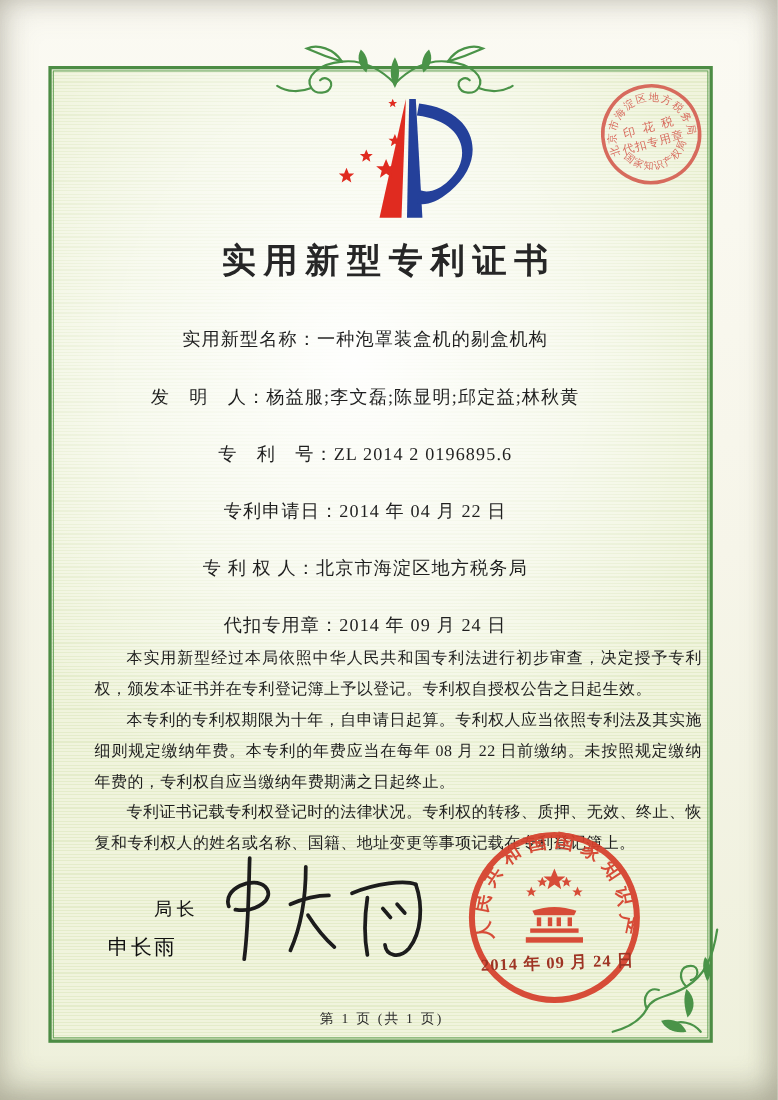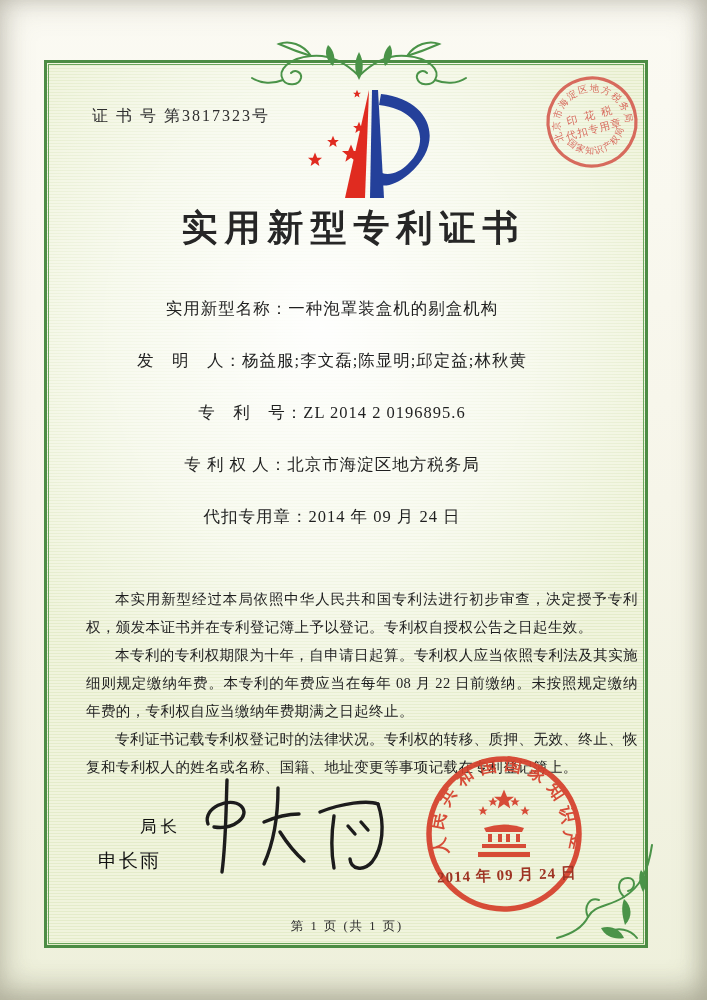--- a/index.html
+++ b/index.html
@@ -12,21 +12,21 @@
   .frame{position:absolute;left:44px;top:60px;width:604px;height:888px;
         border:3px solid #4c8c44;box-sizing:border-box;}
   .frame-inner{position:absolute;inset:1px;border:1px solid #6aa65c;}
   
   .paper-bg{position:absolute;left:47px;top:63px;width:598px;height:882px;
         background:repeating-linear-gradient(0deg,#e4ecca 0px,#e4ecca 1px,#f0f4dd 1px,#f0f4dd 3px);}
   .paper-bg::after{content:"";position:absolute;inset:0;
         background:radial-gradient(ellipse 62% 48% at 46% 30%, rgba(255,255,255,.96) 0%, rgba(255,255,255,.55) 55%, rgba(255,255,255,0) 100%);}
   .abs{position:absolute;}
   .certno{left:92px;top:106px;font-size:16px;letter-spacing:2px;color:#2e2e2e;}
-  .title{left:0;top:204px;width:707px;text-align:center;font-size:36px;font-weight:bold;
+  .title{left:0;top:216px;width:707px;text-align:center;font-size:31px;font-weight:bold;
          letter-spacing:7px;color:#262626;}
   .fields{left:92px;top:298px;width:480px;}
   .field{height:52px;font-size:16.5px;letter-spacing:1px;color:#1f1f1f;white-space:nowrap;text-align:center;}
   .paras{left:86px;top:586px;width:552px;font-size:14.5px;line-height:1.93;
          text-align:justify;color:#1e1e1e;letter-spacing:.4px;}
   .paras p{margin:0;text-indent:2em;}
   .signer-title{left:100px;top:816px;font-size:16.5px;letter-spacing:4px;color:#111;margin-left:40px;}
   .signer-name{left:98px;top:848px;font-size:19px;letter-spacing:2px;color:#111;}
   .sig-svg{left:178px;top:772px;}
   .seal{left:422px;top:752px;opacity:.93;}
@@ -87,28 +87,28 @@
     <path d="M88,10 C140,16 152,60 116,90 C104,100 94,103 86,101 L89,89 C97,92 107,88 115,80 C137,60 130,26 86,21 Z" fill="#24409a"></path>
     <g fill="#e02b20">
       <use href="#lstar" transform="translate(64,10) scale(0.42)"></use>
       <use href="#lstar" transform="translate(66,44) scale(0.62)"></use>
       <use href="#lstar" transform="translate(40,58) scale(0.62)"></use>
       <use href="#lstar" transform="translate(22,76) scale(0.74)"></use>
       <use href="#lstar" transform="translate(58,70) scale(0.95)"></use>
     </g>
   </svg>
 
-  <div class="abs certno">证 书 号 第3817323号</div>
 
   <div class="abs title">实用新型专利证书</div>
 
   <div class="abs fields">
     <div class="field"><span>实用新型名称：</span><span>一种泡罩装盒机的剔盒机构</span></div>
     <div class="field"><span>发　明　人：</span><span>杨益服;李文磊;陈显明;邱定益;林秋黄</span></div>
     <div class="field"><span>专　利　号：</span><span>ZL 2014 2 0196895.6</span></div>
+    <div class="field"><span>专利申请日：</span><span>2014 年 04 月 22 日</span></div>
     <div class="field"><span>专 利 权 人：</span><span>北京市海淀区地方税务局</span></div>
     <div class="field"><span>代扣专用章：</span><span>2014 年 09 月 24 日</span></div>
   </div>
 
   <div class="abs paras">
     <p>本实用新型经过本局依照中华人民共和国专利法进行初步审查，决定授予专利权，颁发本证书并在专利登记簿上予以登记。专利权自授权公告之日起生效。</p>
     <p>本专利的专利权期限为十年，自申请日起算。专利权人应当依照专利法及其实施细则规定缴纳年费。本专利的年费应当在每年 08 月 22 日前缴纳。未按照规定缴纳年费的，专利权自应当缴纳年费期满之日起终止。</p>
     <p>专利证书记载专利权登记时的法律状况。专利权的转移、质押、无效、终止、恢复和专利权人的姓名或名称、国籍、地址变更等事项记载在专利登记簿上。</p>
   </div>
 

